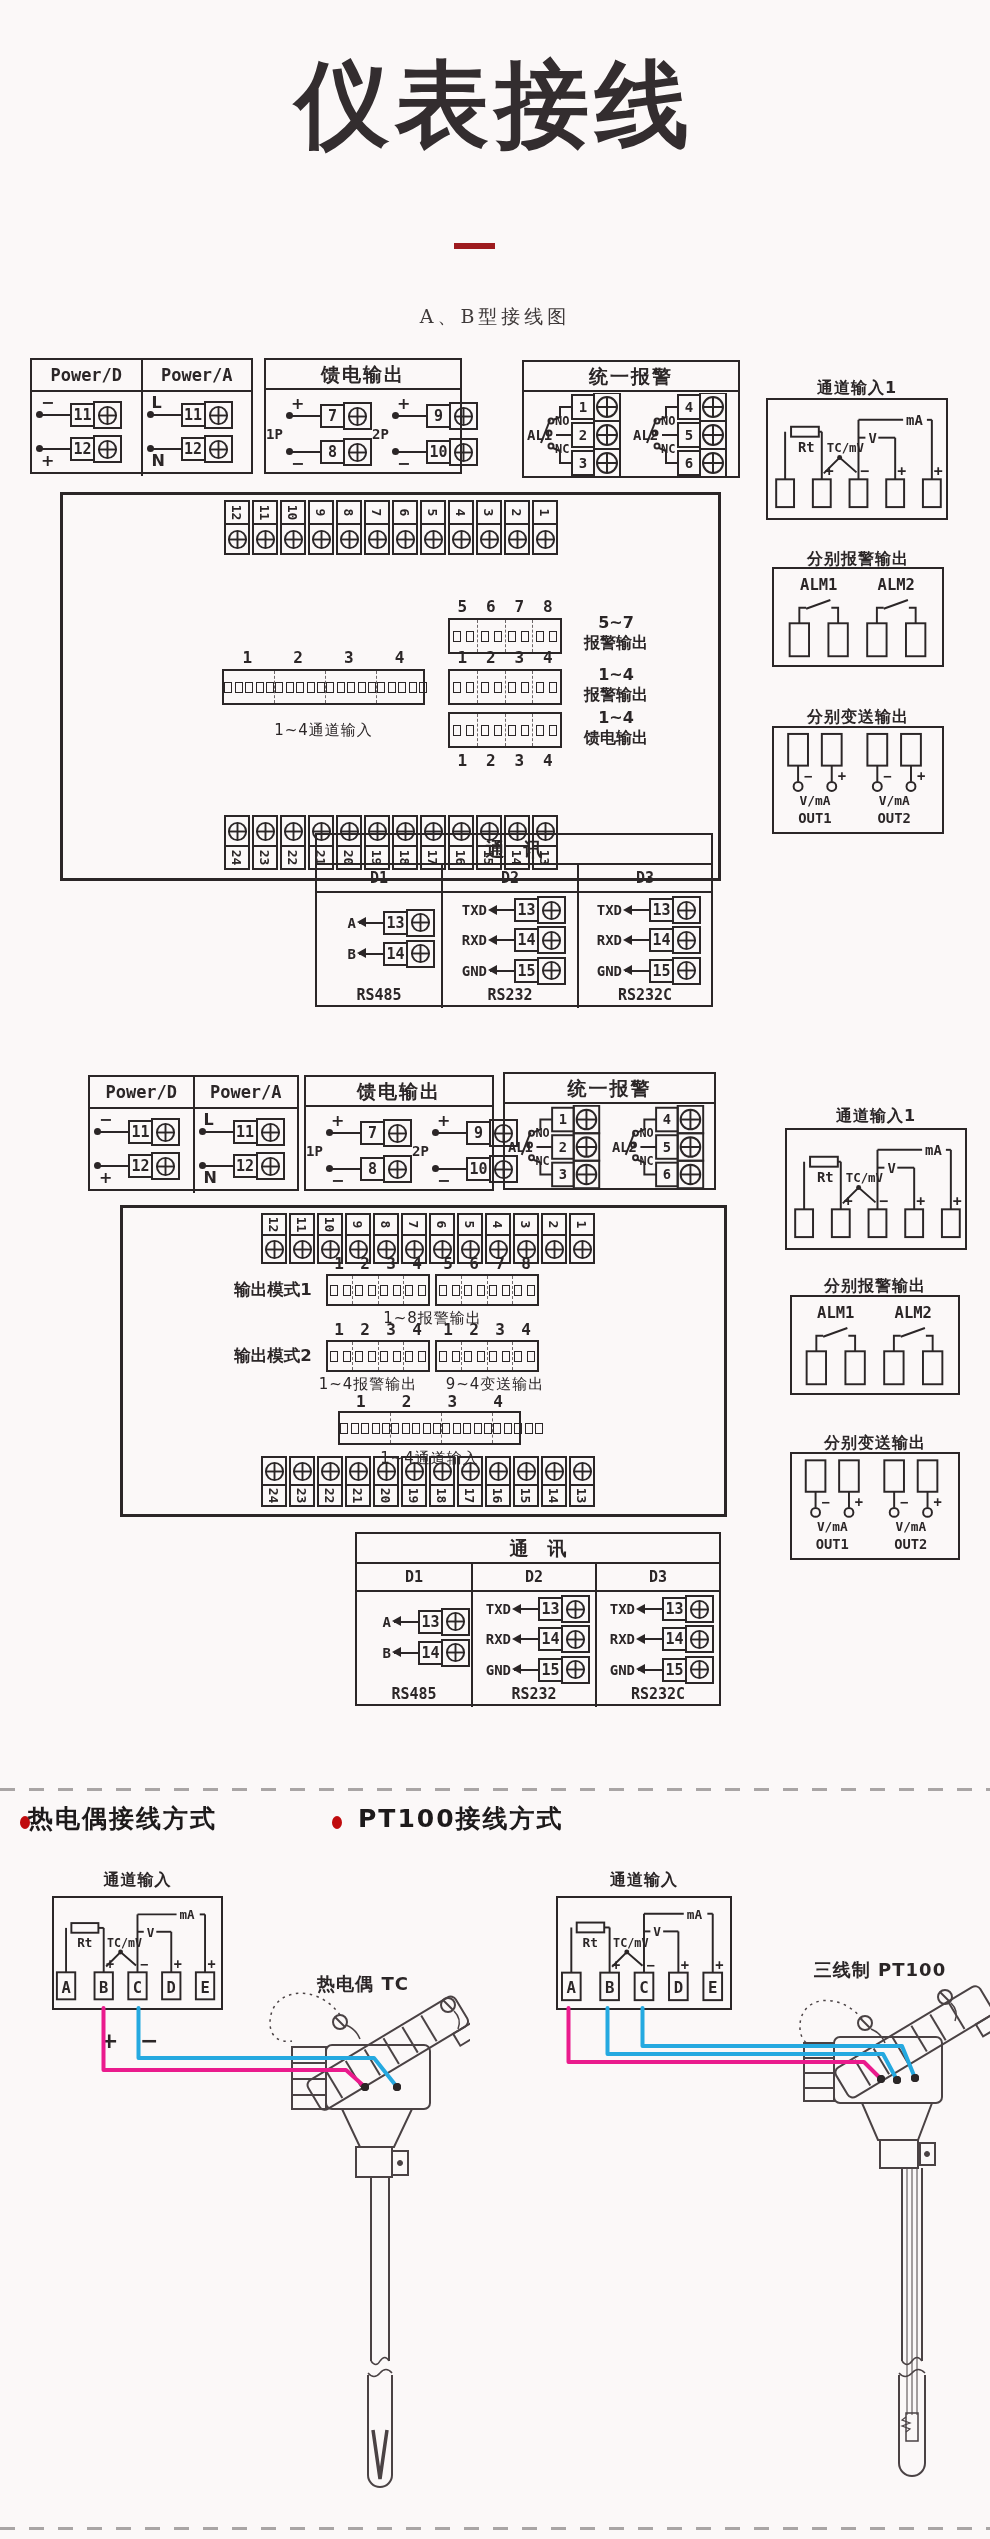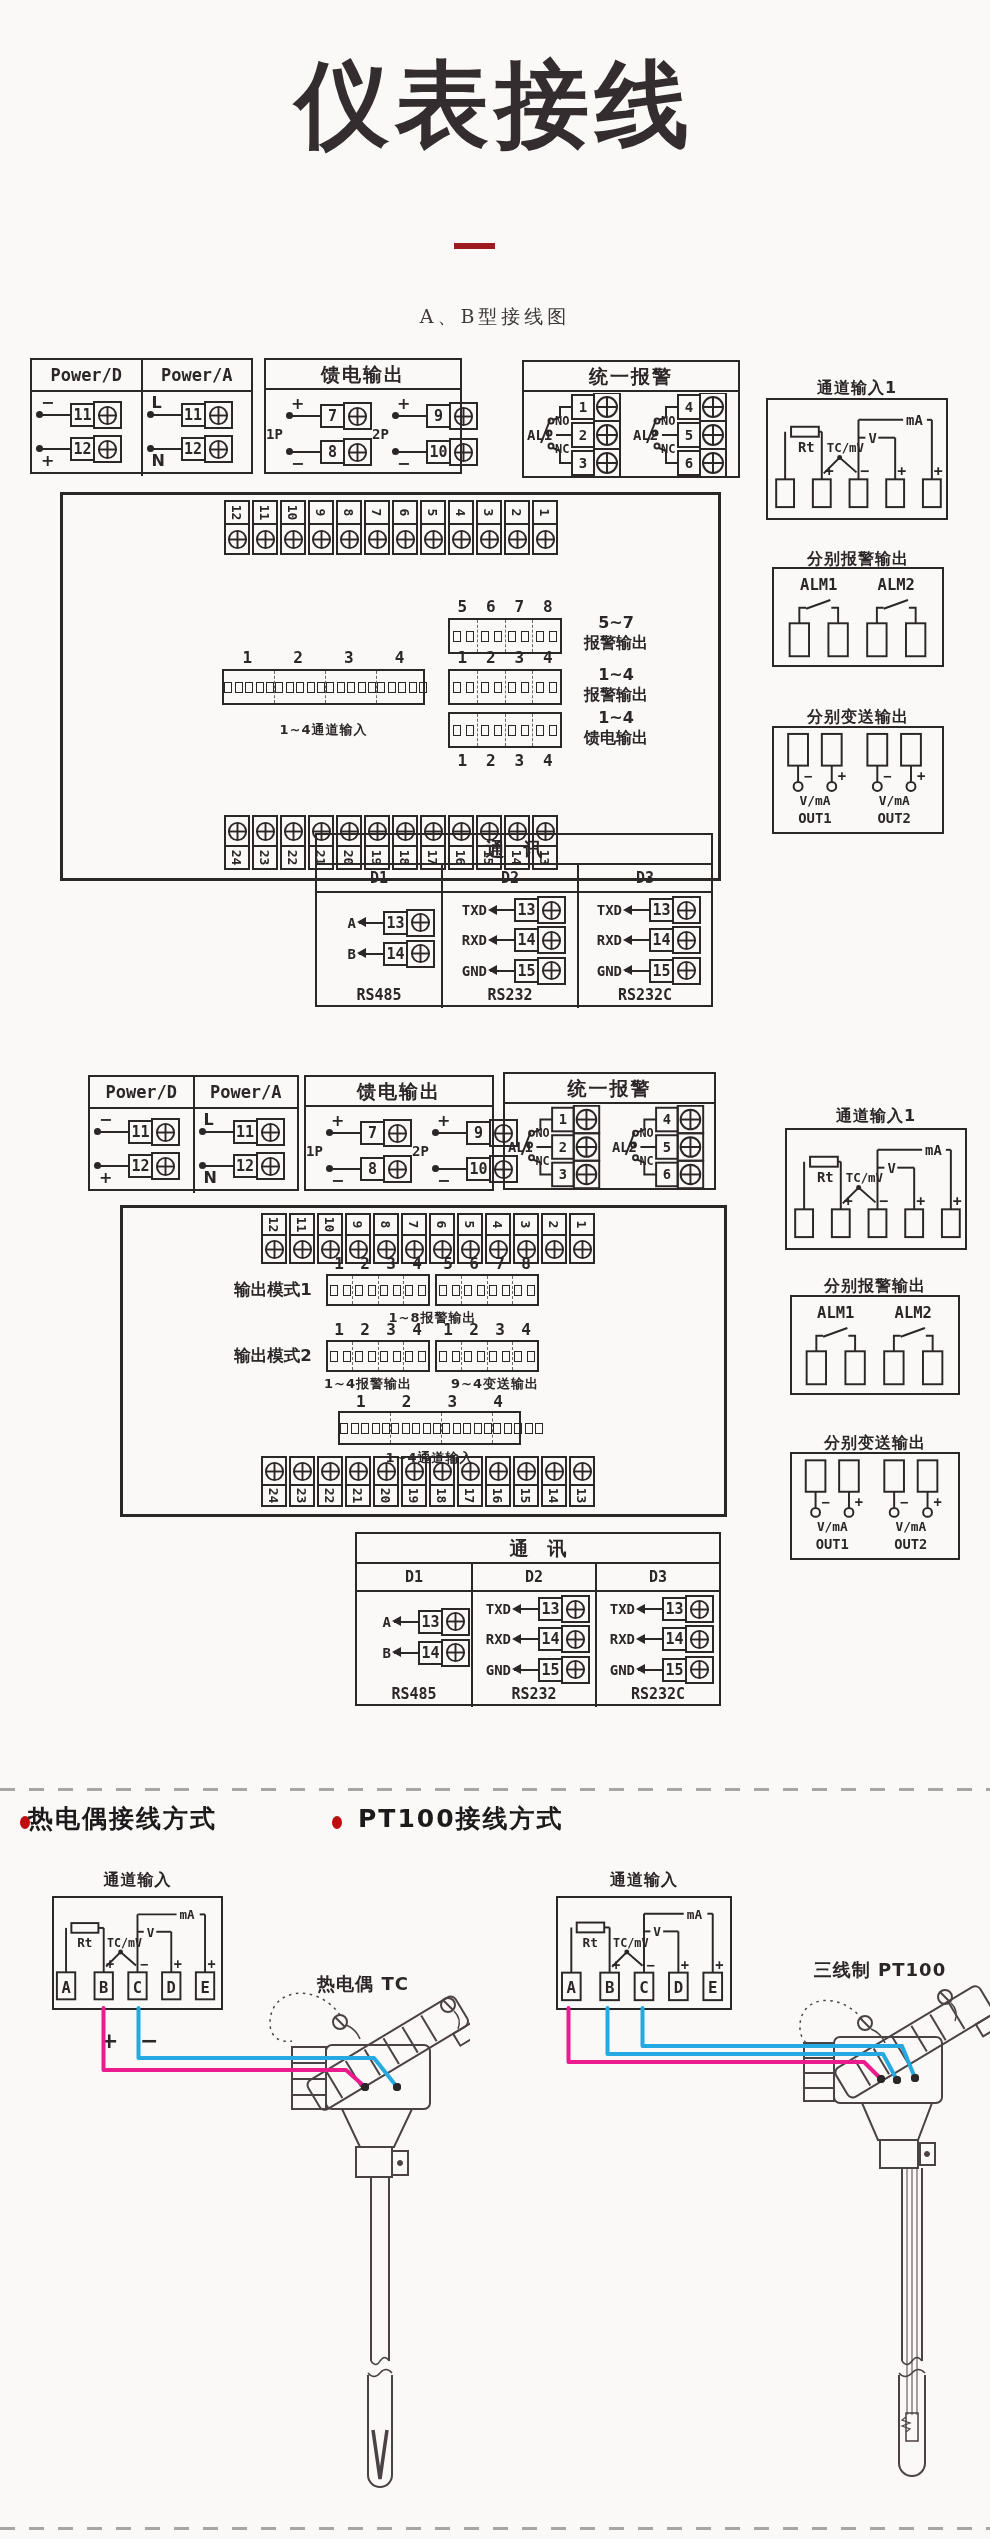--- a/index.html
+++ b/index.html
@@ -58,21 +58,21 @@
   .vt.c .vn{height:23px}.vt.c .vsb{height:30px}
   
   .numrow{display:flex}
   .numrow span{flex:1;text-align:center;font-weight:bold;font-size:16px;font-family:var(--mono)}
   .conn{display:flex;border:2px solid var(--ink);box-sizing:border-box}
   .cg{flex:1;display:flex;align-items:center;justify-content:center;gap:5px;border-left:1.5px dashed #6d6668}
   .cg:first-child{border-left:none}
   .cg.five{gap:2.5px}
   .pin{width:6px;height:9px;border:1.5px solid var(--ink)}
   .side-lab{font-weight:bold;font-size:16px;line-height:1.25;text-align:center}
-  .cap{font-weight:bold;font-size:13px;letter-spacing:1px;text-align:center}
+  .cap{font-weight:normal;font-size:15px;letter-spacing:1px;text-align:center}
   .mode-lab{font-weight:bold;font-size:16.5px}
   
   .bigbox{border:3px solid var(--ink);box-sizing:border-box}
   
   .comm{border:2.5px solid var(--ink);box-sizing:border-box}
   .comm-title{height:28px;line-height:28px;text-align:center;font-weight:bold;font-size:19px;
               border-bottom:2.5px solid var(--ink)}
   .comm-heads{display:flex;height:26px;border-bottom:2.5px solid var(--ink)}
   .comm-heads div{text-align:center;font-family:var(--mono);font-weight:bold;font-size:15px;line-height:26px;
                   border-right:2.5px solid var(--ink);box-sizing:border-box}

